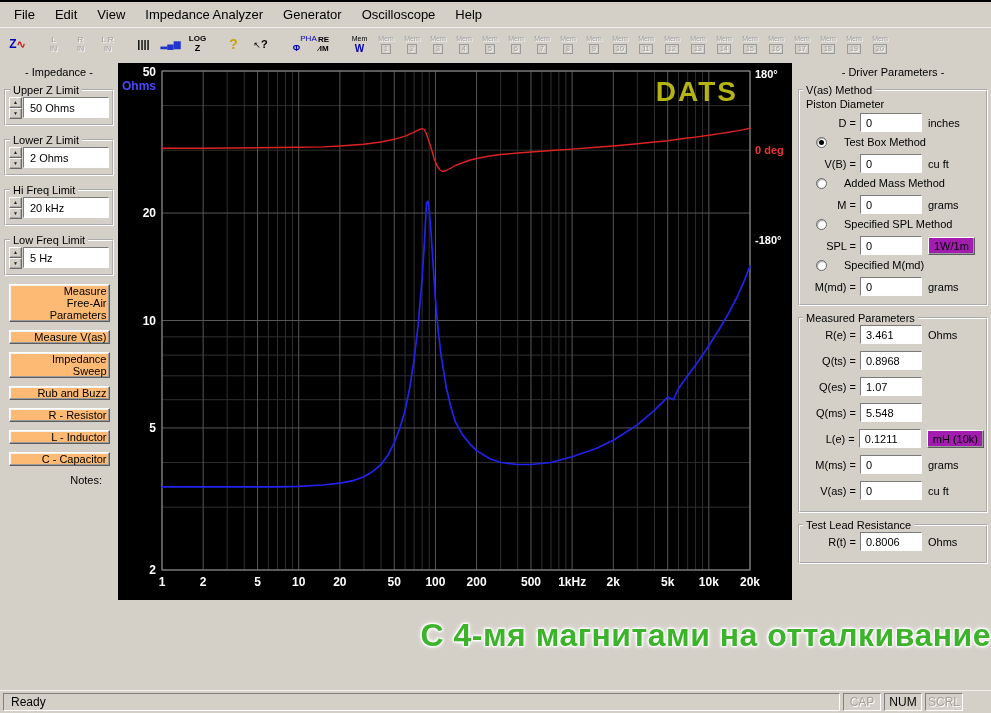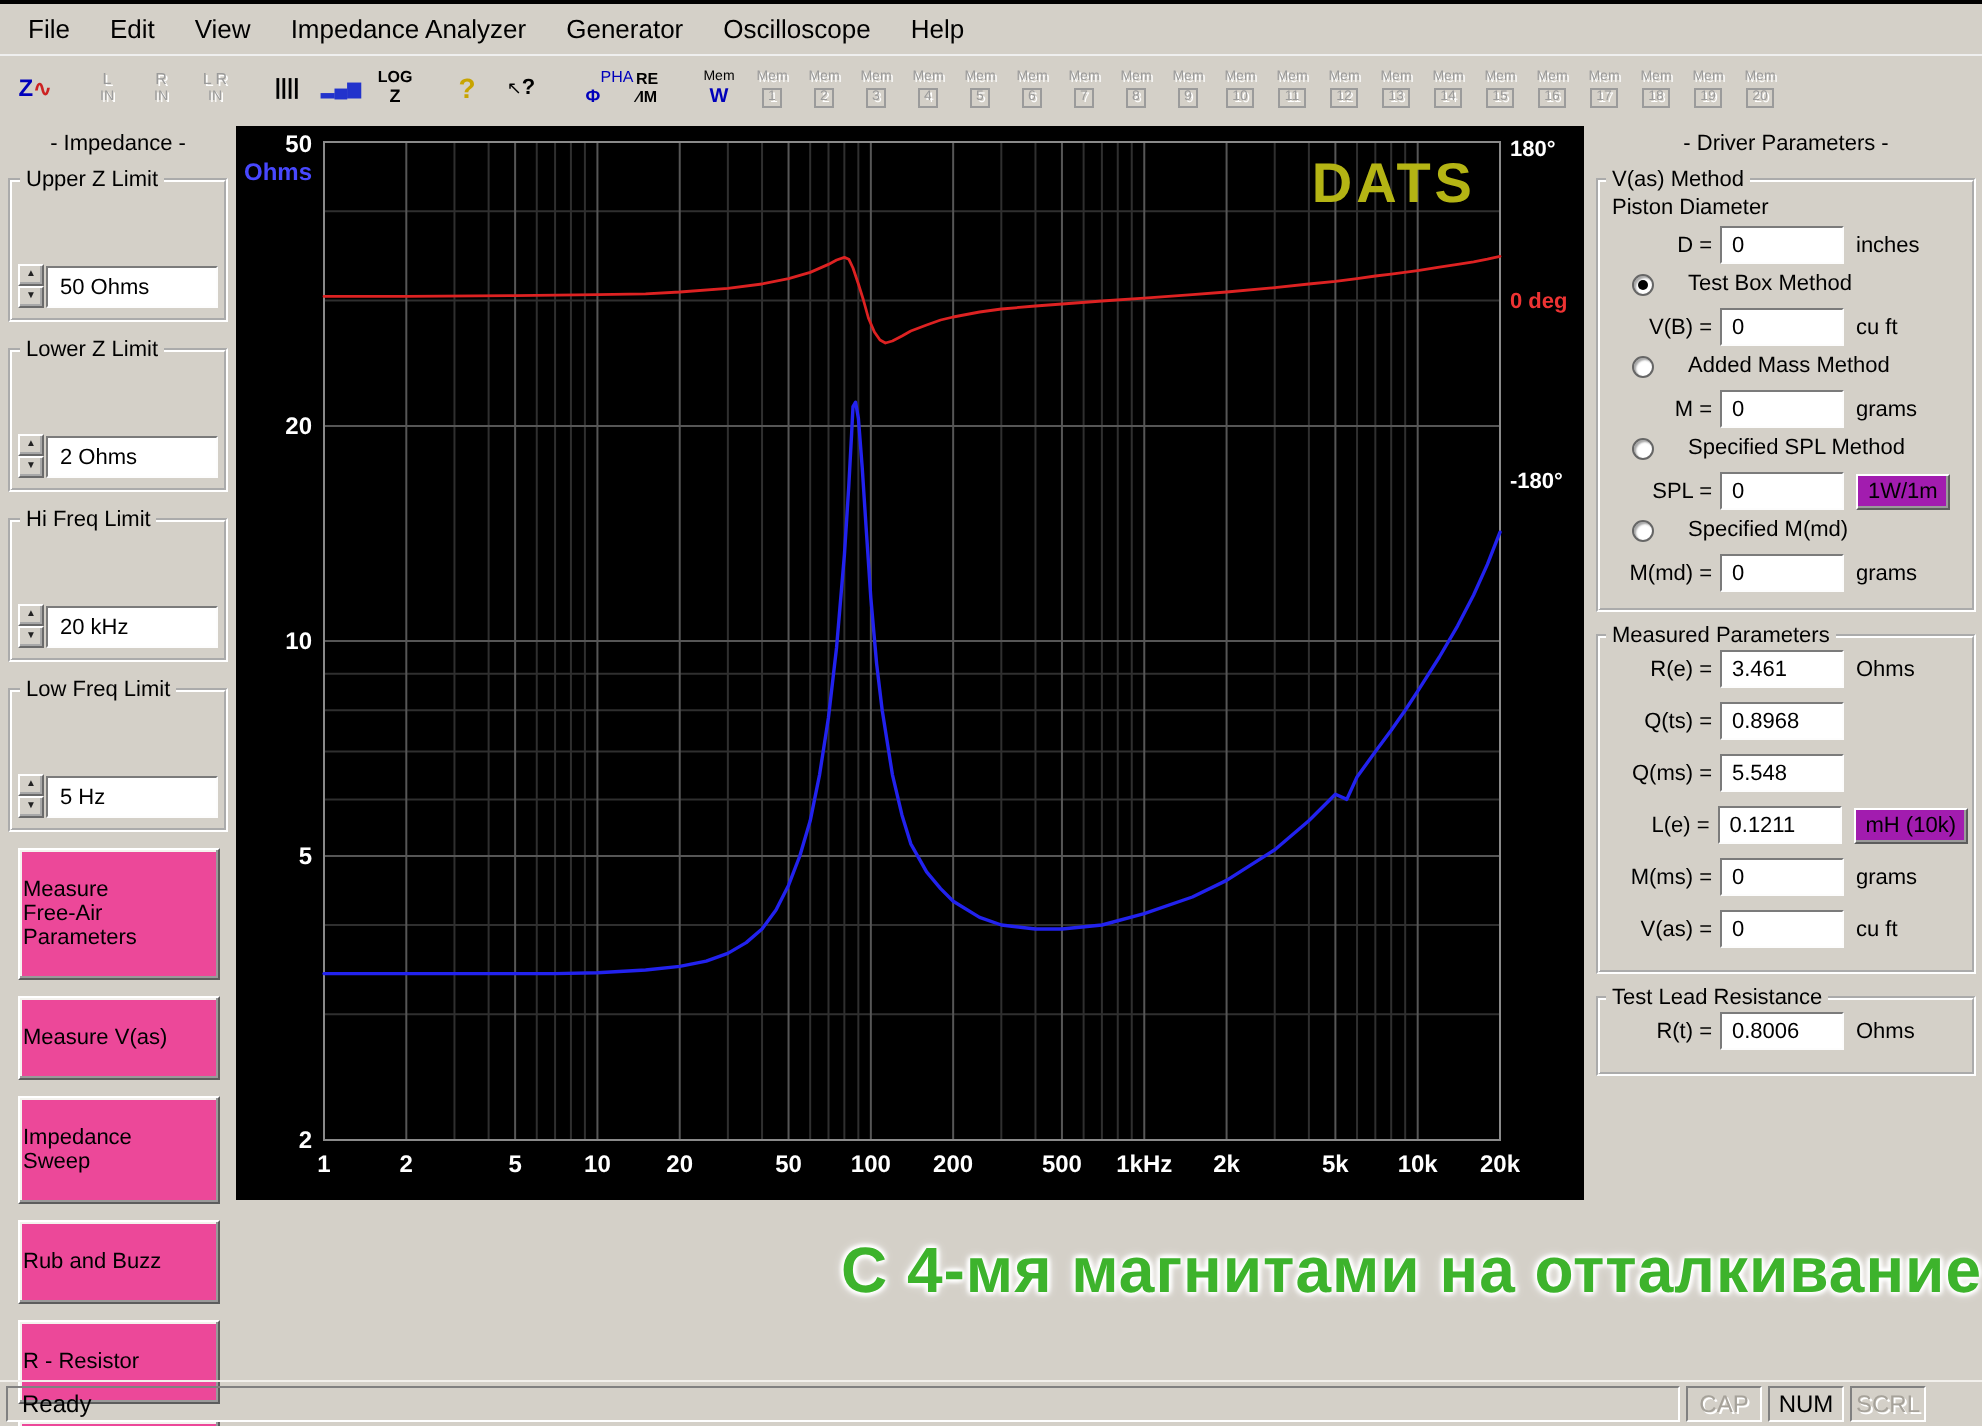--- a/index.html
+++ b/index.html
@@ -20,27 +20,27 @@
   .mem-t { font-size:7px; color:#9b9b9b; text-shadow:1px 1px 0 #fff; }
   .mem-num { font-size:7px; color:#9b9b9b; border:1px solid #9b9b9b; background:#d4d0c8; line-height:8px; padding:0 2px; margin-top:1px; text-shadow:1px 1px 0 #fff; }
 
   .left-panel { position:absolute; left:0; top:63px; width:118px; bottom:23px; }
   .panel-title { text-align:center; font-size:11px; margin:3px 0 6px; }
 
   fieldset { min-width:0; border:2px groove #ffffff; }
   legend { font-size:11px; padding:0 3px; margin-left:1px; }
 
   .limit-group { margin:0 4px 8px; padding:1px 3px 5px; }
-  .spin-row { display:flex; align-items:center;margin-top:35px; }
+  .spin-row { display:flex; align-items:flex-start; }
   .spinner { display:flex; flex-direction:column; width:13px; margin-right:1px; }
   .spin-btn { flex:1; background:#d4d0c8; border:1px solid; border-color:#ffffff #6a6a6a #6a6a6a #ffffff; box-shadow:inset -1px -1px 0 #a8a8a8; text-align:center; font-size:5px; line-height:9px; color:#222; cursor:default; }
   .valbox { background:#fff; border:1px solid; border-color:#7b7b7b #fdfdfd #fdfdfd #7b7b7b; }
   .limit-value { flex:1; height:21px; font-size:11px; padding:4px 0 0 6px; white-space:nowrap; overflow:hidden; }
 
-  .lbtn { display:block; margin:0 auto 8px; width:101px; background:#ec4899; border:1px solid; border-color:#ffffff #5c5c5c #5c5c5c #ffffff; box-shadow:inset -1px -1px 0 #9a9a9a, inset 1px 1px 0 #f4f2ee; font-size:11px; text-align:left; padding:14px 2px; white-space:pre-line; cursor:default; }
+  .lbtn { display:block; margin:0 auto 8px; width:101px; background:#fdba74; border:1px solid; border-color:#ffffff #5c5c5c #5c5c5c #ffffff; box-shadow:inset -1px -1px 0 #9a9a9a, inset 1px 1px 0 #f4f2ee; font-size:11px; text-align:right; padding:0 2px; white-space:pre-line; cursor:default; }
   .notes { margin-top:4px; text-align:right; padding-right:16px; font-size:11px; }
 
   .chart { position:absolute; left:118px; top:63px; width:674px; height:537px; background:#000; }
   .chart svg { display:block; }
 
   .right-panel { position:absolute; left:795px; top:63px; width:196px; height:540px; padding:0 2px; }
   .group { margin:0 1px 6px; padding:1px 2px 4px; }
   .sub-label { font-size:11px; margin:1px 0 3px 4px; }
   .prow { display:flex; align-items:center; margin:0 0 7px; }
   .prow.tight { margin-bottom:4px; }
@@ -443,20 +443,24 @@
         <div class="prow">
           <div class="plab">R(e) =</div>
           <div class="valbox pval">3.461</div>
           <div class="unit">Ohms</div>
         </div>
         <div class="prow">
           <div class="plab">Q(ts) =</div>
           <div class="valbox pval">0.8968</div>
         </div>
         <div class="prow">
+          <div class="plab">Q(es) =</div>
+          <div class="valbox pval">1.07</div>
+        </div>
+        <div class="prow">
           <div class="plab">Q(ms) =</div>
           <div class="valbox pval">5.548</div>
         </div>
         <div class="prow">
           <div class="plab">L(e) =</div>
           <div class="valbox pval">0.1211</div>
           <div class="unit-btn">mH (10k)</div>
         </div>
         <div class="prow">
           <div class="plab">M(ms) =</div>

